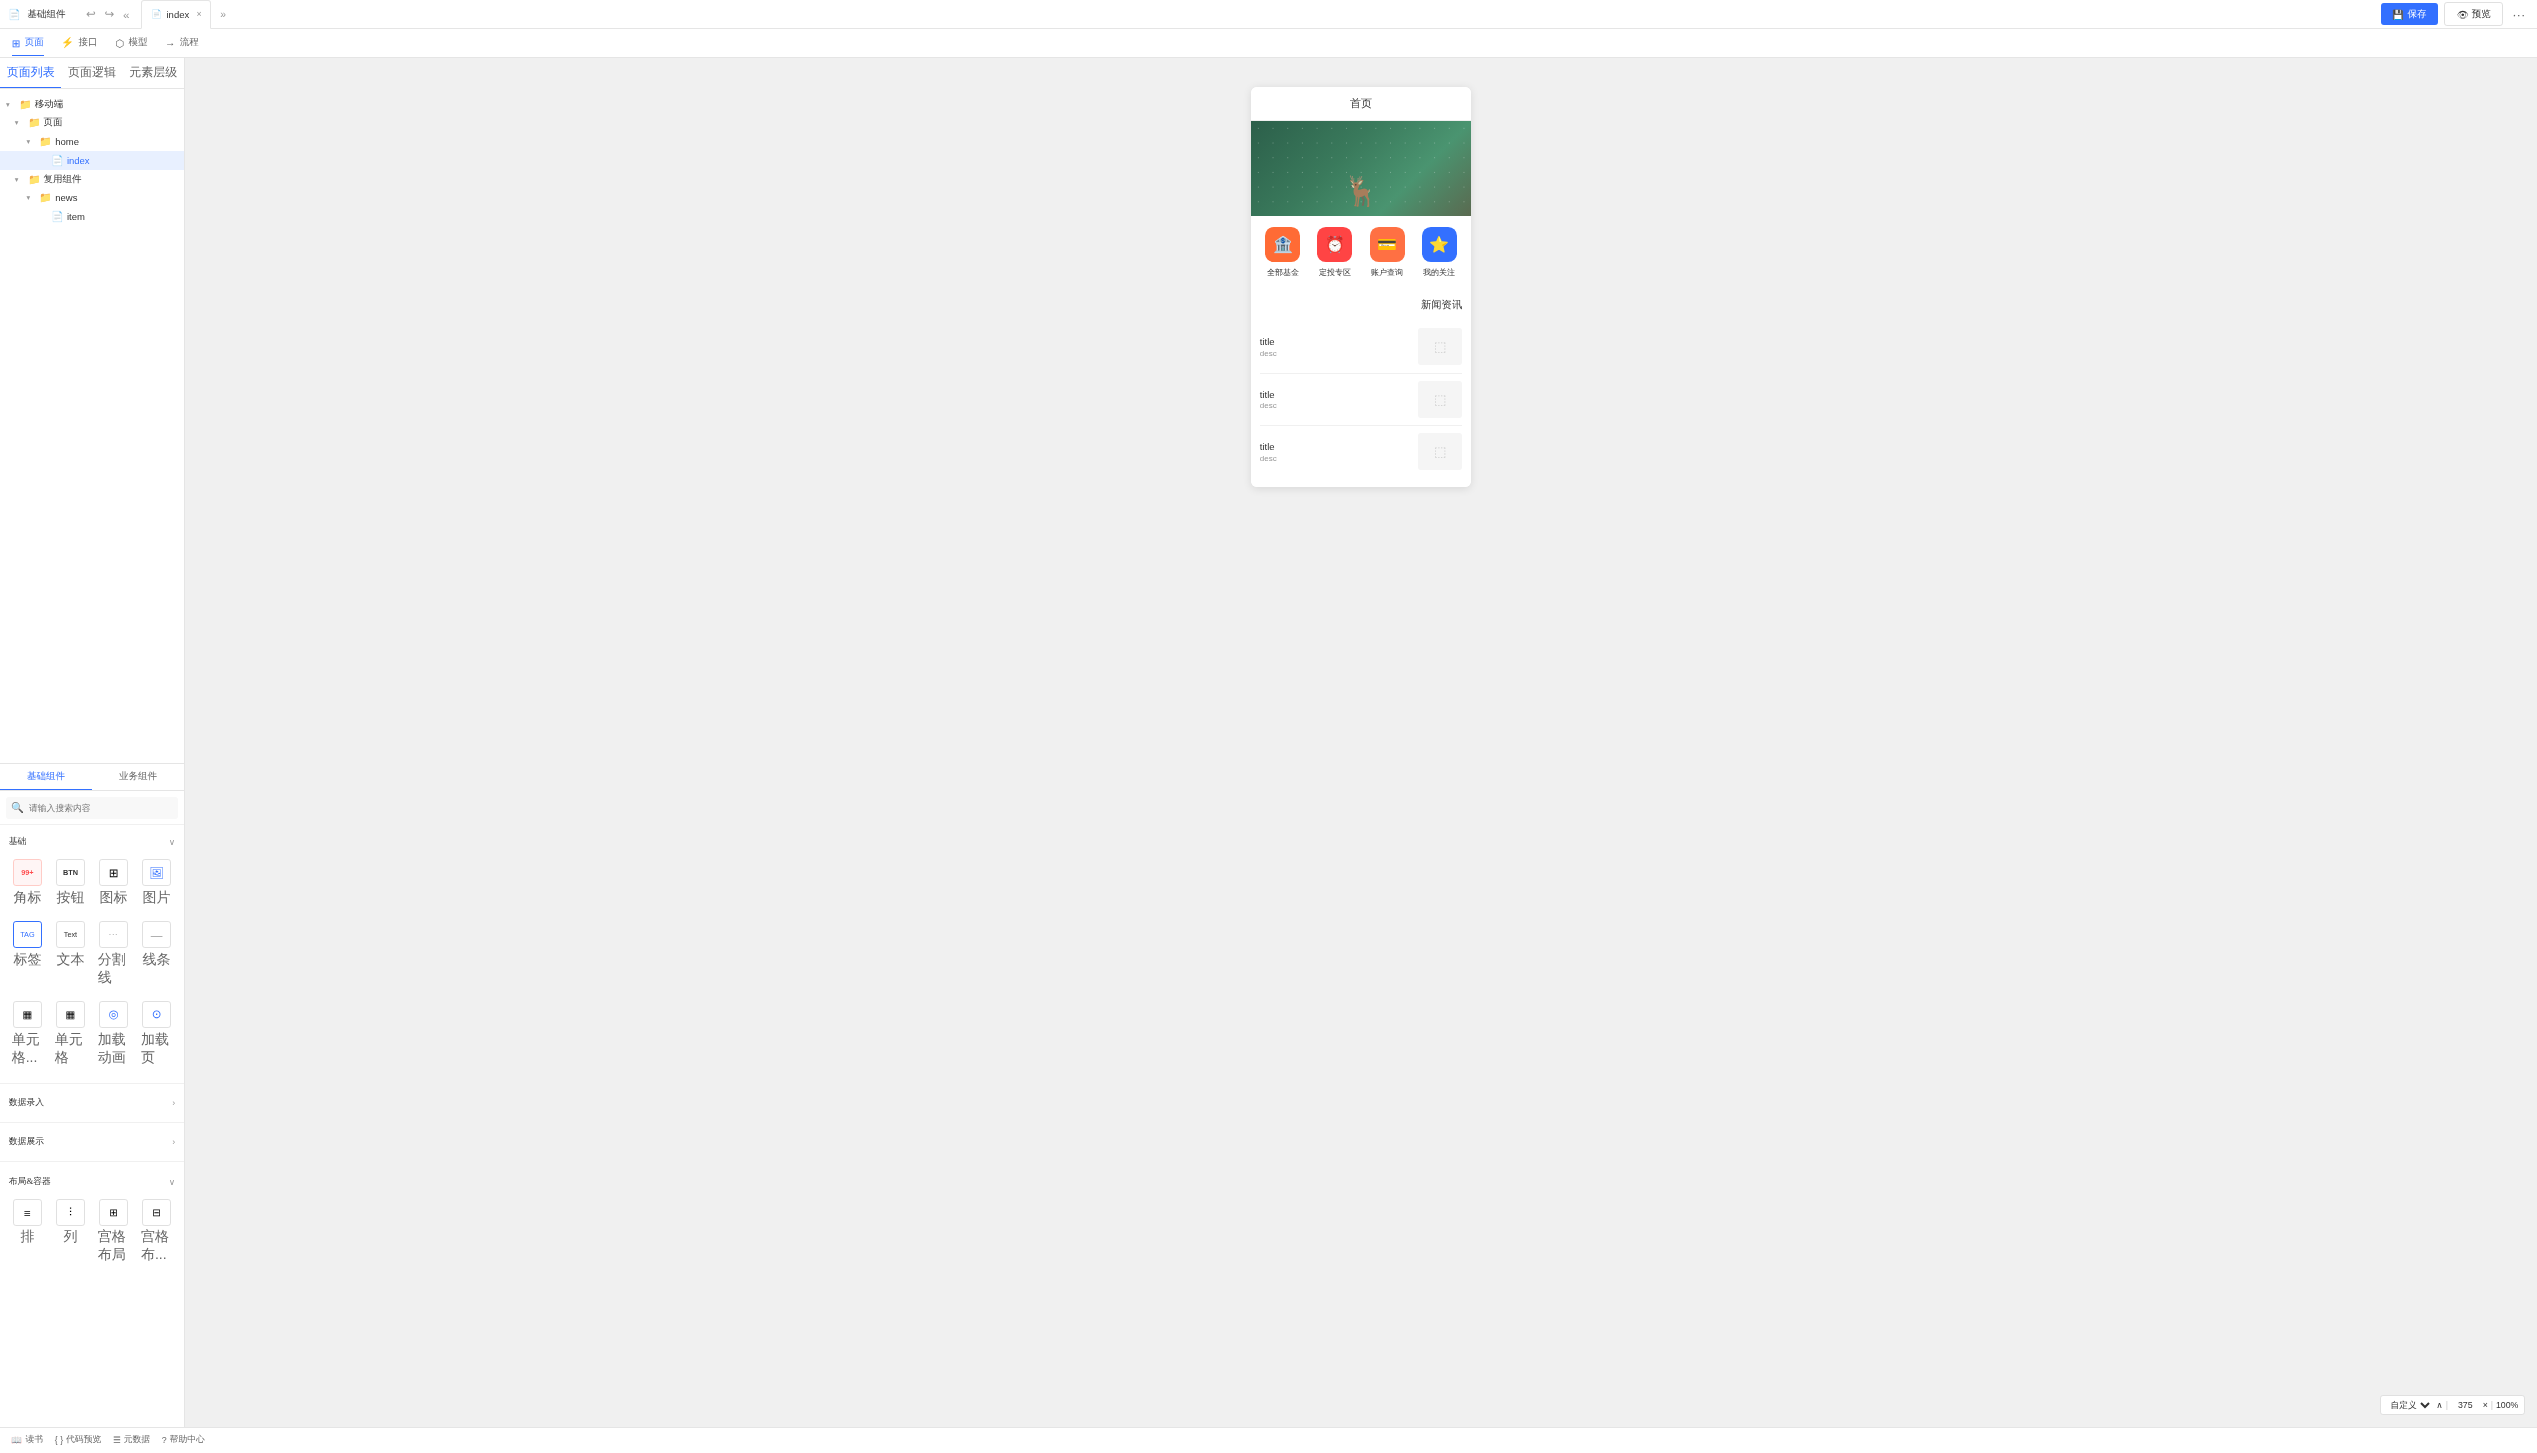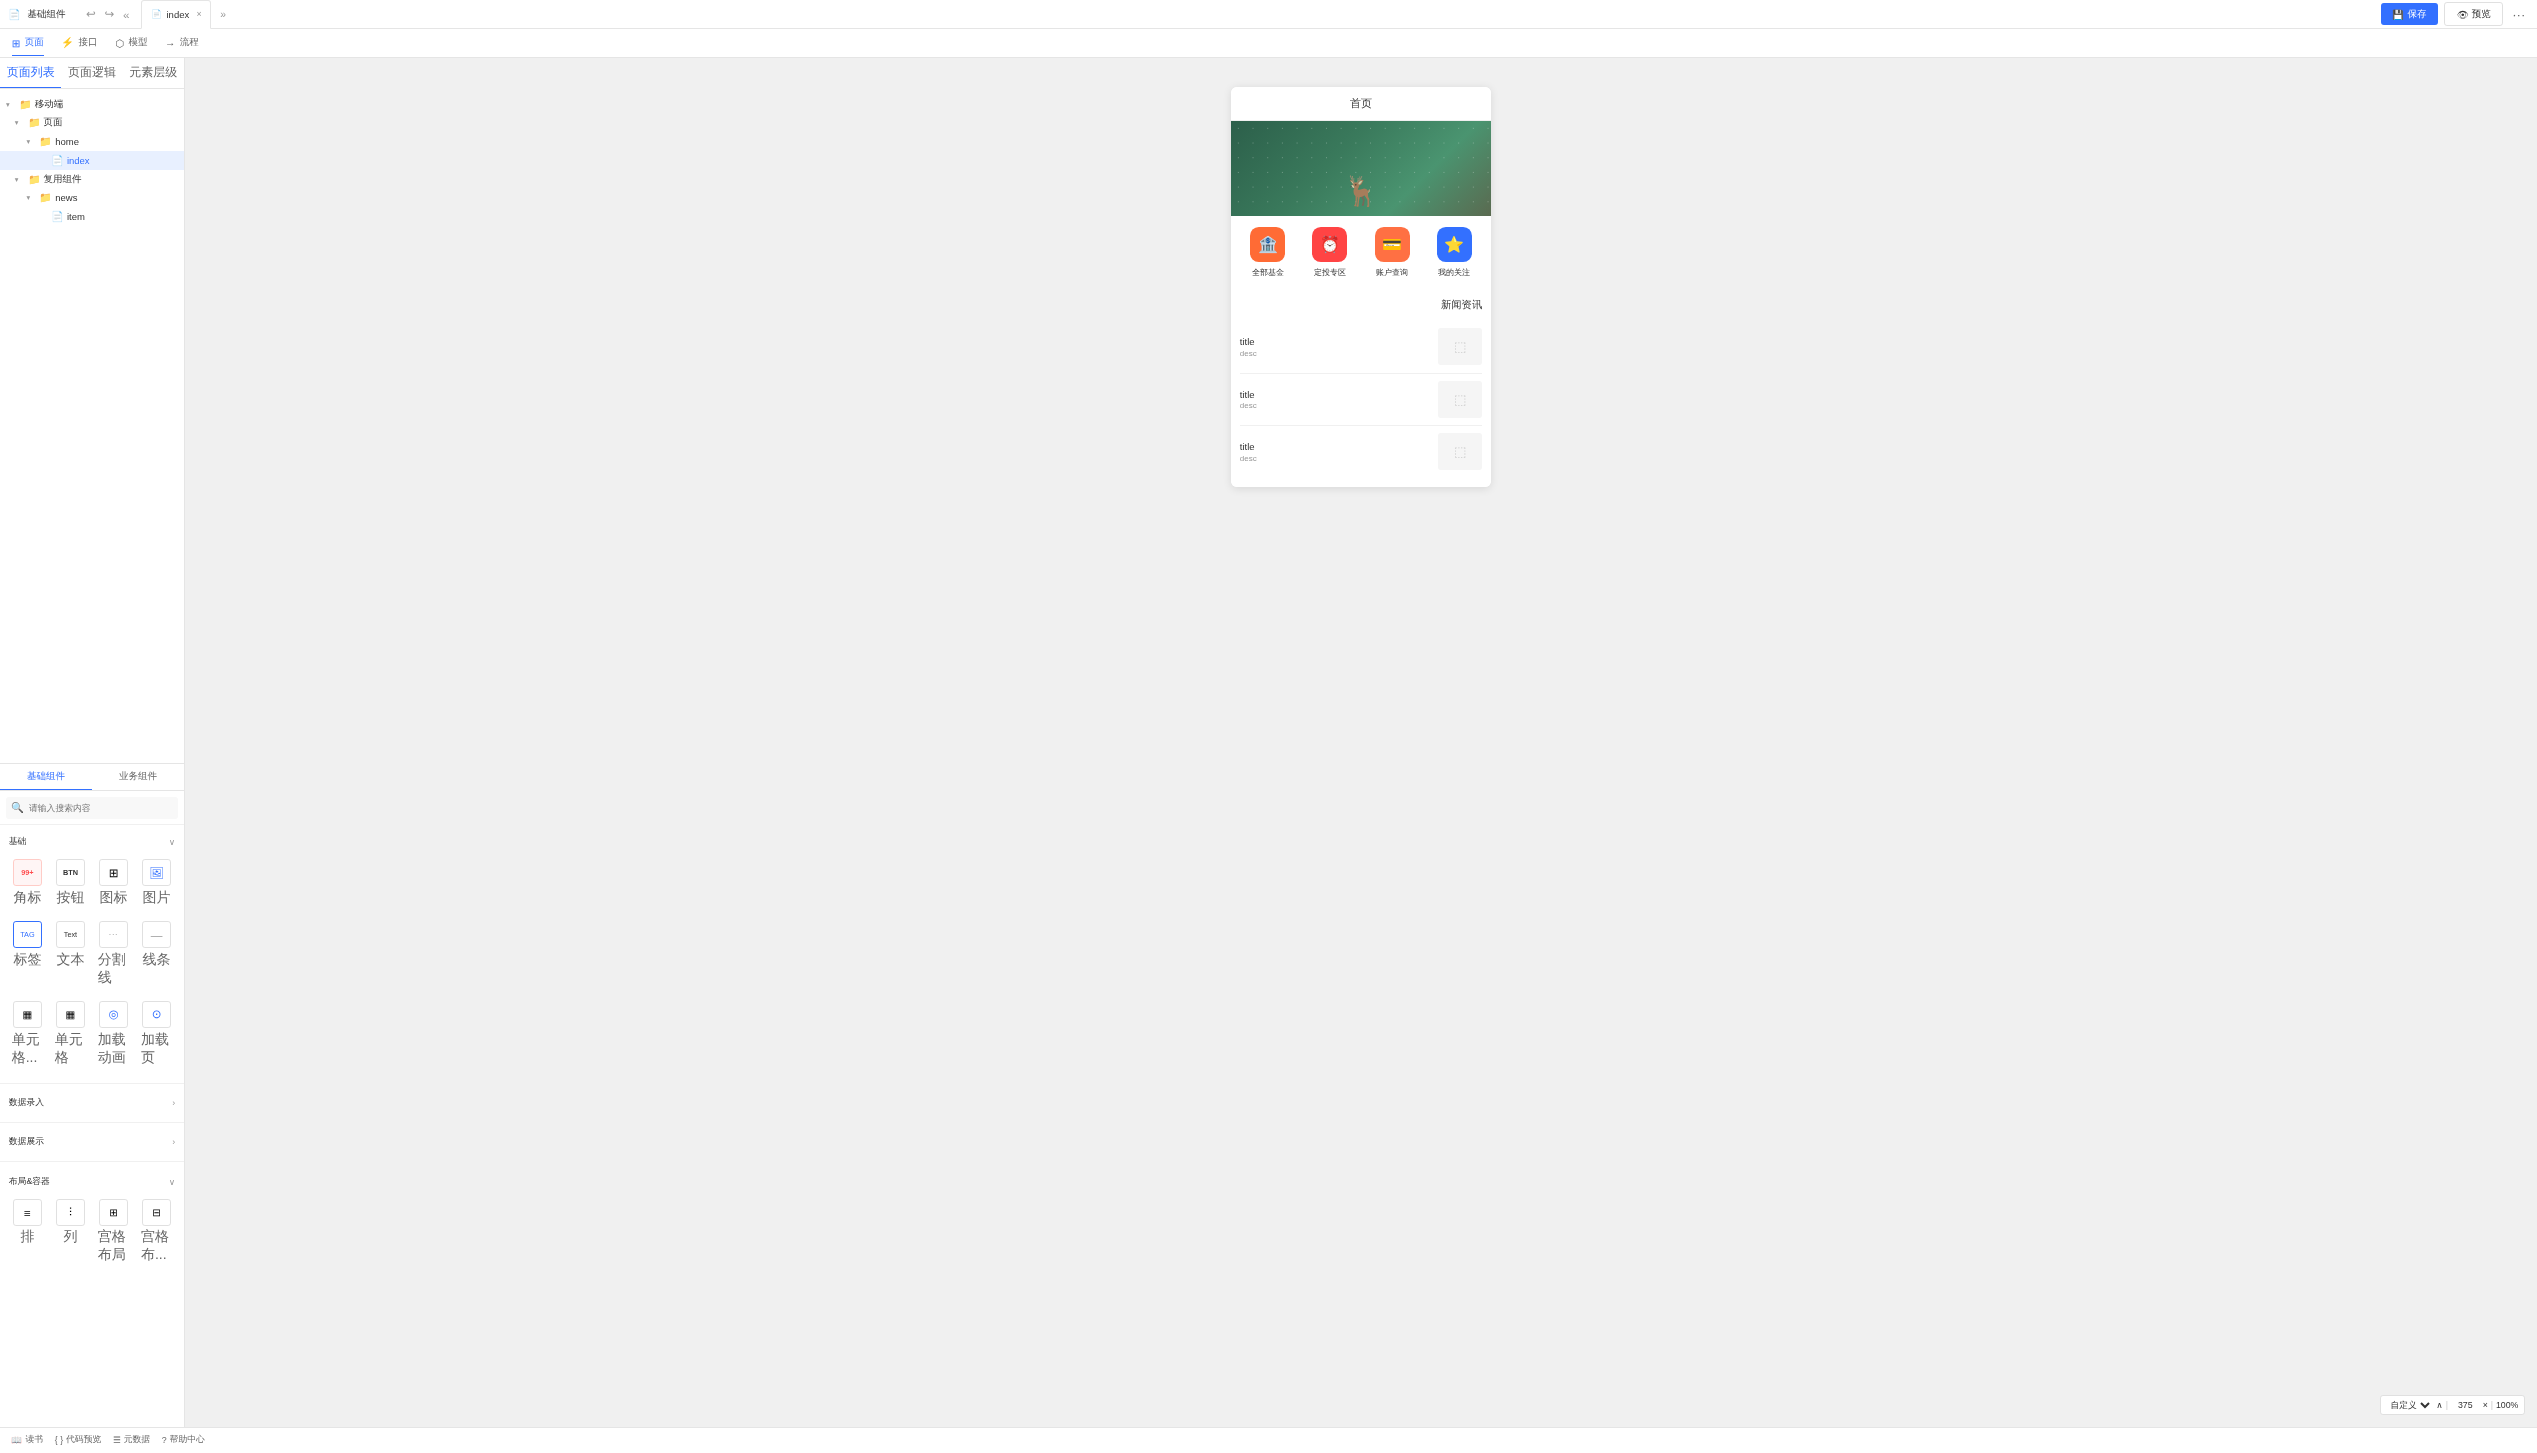--- a/index.html
+++ b/index.html
@@ -40,21 +40,21 @@
     .file-tree { flex: 1; overflow-y: auto; padding: 5.9px 0; }
     .tree-item { display: flex; align-items: center; padding: 2.9px 5.9px; cursor: pointer; gap: 2.9px; font-size: 9.5px; color: #333; }
     .tree-item.active { background: #e8f0ff; color: #3370ff; }
     .tree-arrow { font-size: 7.3px; color: #999; width: 10.3px; }
     .tree-icon { font-size: 10.3px; }
     .tree-label { flex: 1; }
     .tree-more { color: #999; font-size: 10.3px; opacity: 0; }
 
     
     .center { flex: 1; display: flex; flex-direction: column; align-items: center; padding: 29px 14.7px; background: #f0f0f0; overflow: auto; position: relative; }
-    .phone-frame { background: #fff; width: 260px; border-radius: 5.9px; box-shadow: 0 1.5px 8.8px rgba(0,0,0,0.1); overflow: hidden; }
+    .phone-frame { background: #fff; width: 220px; border-radius: 5.9px; box-shadow: 0 1.5px 8.8px rgba(0,0,0,0.1); overflow: hidden; }
     .phone-header { background: #fff; text-align: center; padding: 8.8px; font-size: 11px; color: #333; border-bottom: 0.7px solid #f0f0f0; }
     .phone-hero { width: 100%; height: 95px; background: linear-gradient(135deg, #2c5f4a 0%, #3a7a5c 40%, #4a9470 70%, #5a6a50 100%); position: relative; overflow: hidden; }
     .hero-deer { position: absolute; bottom: 7.3px; left: 50%; transform: translateX(-50%); font-size: 29px; opacity: 0.7; }
     .hero-snow { position: absolute; top: 0; left: 0; right: 0; bottom: 0; background: radial-gradient(circle, rgba(255,255,255,0.3) 0.7px, transparent 0.7px) 0 0 / 14.7px 14.7px; }
     .phone-icons { display: flex; justify-content: space-around; padding: 11.7px 5.9px; background: #fff; }
     .phone-icon-item { display: flex; flex-direction: column; align-items: center; gap: 4.4px; }
     .phone-icon-circle { width: 35px; height: 35px; border-radius: 8.8px; display: flex; align-items: center; justify-content: center; font-size: 16px; }
     .phone-icon-label { font-size: 8px; color: #333; }
     .news-section { padding: 8.8px; background: #fff; }
     .news-title { font-size: 10.3px; color: #333; margin-bottom: 8.8px; font-weight: 500; text-align: right; }
@@ -73,21 +73,21 @@
     .zoom-percent { color: #333; }
     .comp-tabs { display: flex; border-bottom: 0.7px solid #e5e5e5; }
     .comp-tab { flex: 1; text-align: center; padding: 5.9px 0; font-size: 9.5px; cursor: pointer; color: #666; border-bottom: 1.5px solid transparent; }
     .comp-tab.active { color: #3370ff; border-bottom: 1.5px solid #3370ff; }
     .comp-search { padding: 5.9px; border-bottom: 0.7px solid #f0f0f0; }
     .comp-search input { width: 100%; border: none; background: none; outline: none; font-size: 8.8px; color: #999; }
     .comp-search-wrap { display: flex; align-items: center; gap: 4.4px; padding: 4.4px 5.9px; background: #f8f8f8; border-radius: 2.9px; }
     .comp-search-icon { color: #ccc; font-size: 10.3px; }
     .comp-section { padding: 5.9px 8.8px; }
     .comp-section-header { display: flex; align-items: center; justify-content: space-between; padding: 4.4px 0; }
-    .comp-section-title { font-size: 8.8px; color: #333; font-weight: 500; }
+    .comp-section-title { font-size: 8.8px; color: #333; font-weight: 500; font-family: Liberation Serif, serif; }
     .comp-section-arrow { color: #999; font-size: 8.8px; cursor: pointer; }
     .comp-grid { display: grid; grid-template-columns: repeat(4, 1fr); gap: 5.9px; padding: 2.9px 0; }
     .comp-item { display: flex; flex-direction: column; align-items: center; gap: 2.9px; cursor: pointer; padding: 4.4px 2.9px; border-radius: 2.9px; }
     .comp-item-icon { width: 29px; height: 26.4px; border: 0.7px solid #e0e0e0; border-radius: 2.9px; display: flex; align-items: center; justify-content: center; font-size: 10.3px; background: #fff; }
     .comp-item-label { font-size: 14px; color: #666; }
     .comp-divider { border: none; border-top: 0.7px solid #f0f0f0; margin: 2.9px 0; }
 
     
     .bottom-bar { display: flex; align-items: center; justify-content: space-between; background: #fff; border-top: 0.7px solid #e5e5e5; height: 26.4px; padding: 0 11.7px; flex-shrink: 0; }
     .bottom-left { display: flex; gap: 11.7px; }

